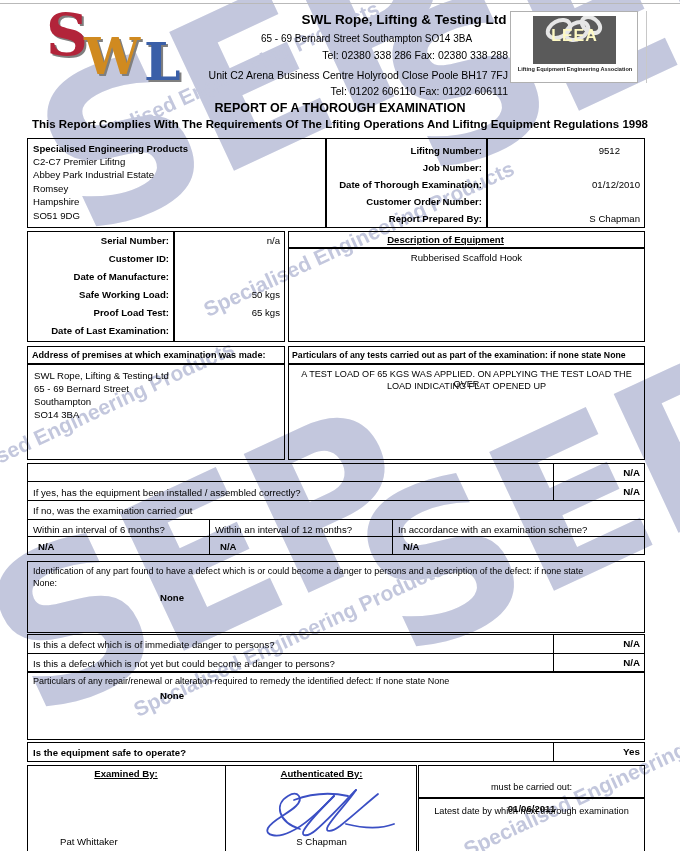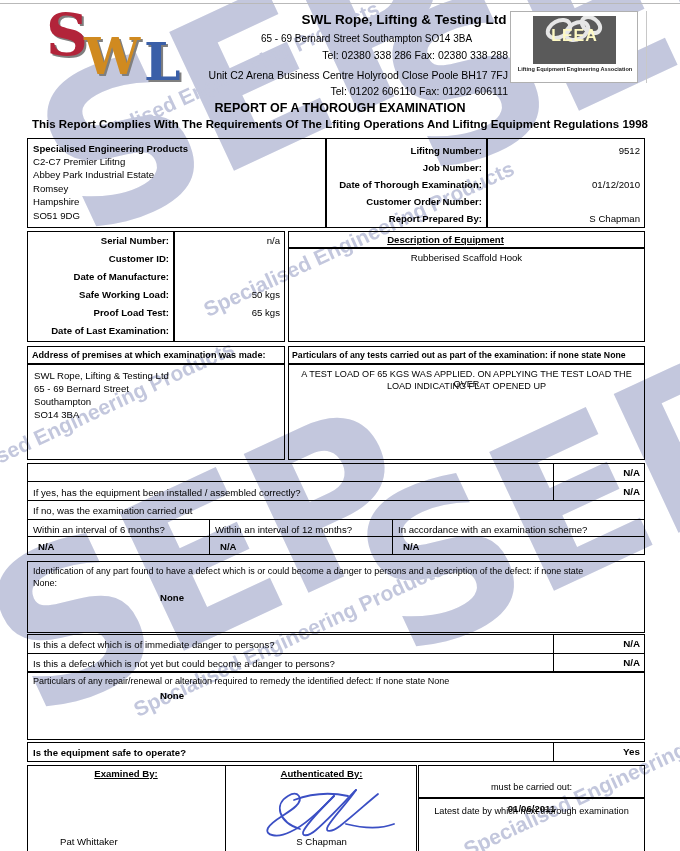--- a/index.html
+++ b/index.html
@@ -184,21 +184,21 @@
   <div class="vl" style="left:486px;top:138px;width:1.6px;height:90px;"></div>
 
   <div class="txtb addr-line" style="left:33px;top:142px;">Specialised Engineering Products</div>
   <div class="txt addr-line" style="left:33px;top:155px;">C2-C7 Premier Lifitng</div>
   <div class="txt addr-line" style="left:33px;top:168px;">Abbey Park Industrial Estate</div>
   <div class="txt addr-line" style="left:33px;top:182px;">Romsey</div>
   <div class="txt addr-line" style="left:33px;top:195px;">Hampshire</div>
   <div class="txt addr-line" style="left:33px;top:209px;">SO51 9DG</div>
 
   <div class="lbl" style="left:330px;top:145px;width:152px;">Lifitng Number:</div>
-  <div class="val" style="left:490px;top:145px;width:150px;">9512</div>
+  <div class="val" style="left:470px;top:145px;width:150px;">9512</div>
 
   <div class="lbl" style="left:330px;top:162px;width:152px;">Job Number:</div>
   <div class="val" style="left:490px;top:162px;width:150px;"></div>
 
   <div class="lbl" style="left:330px;top:179px;width:152px;">Date of Thorough Examination:</div>
   <div class="val" style="left:490px;top:179px;width:150px;">01/12/2010</div>
 
   <div class="lbl" style="left:330px;top:196px;width:152px;">Customer Order Number:</div>
   <div class="val" style="left:490px;top:196px;width:150px;"></div>
 

